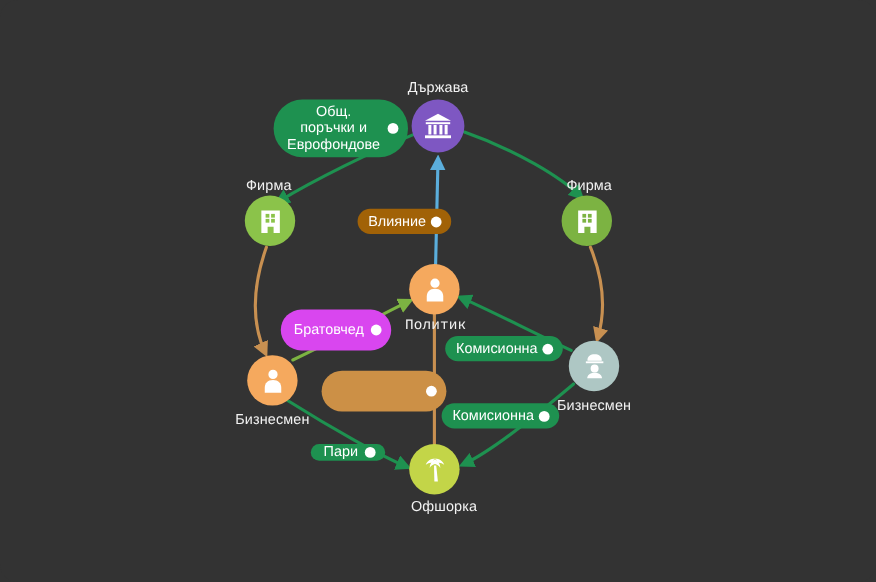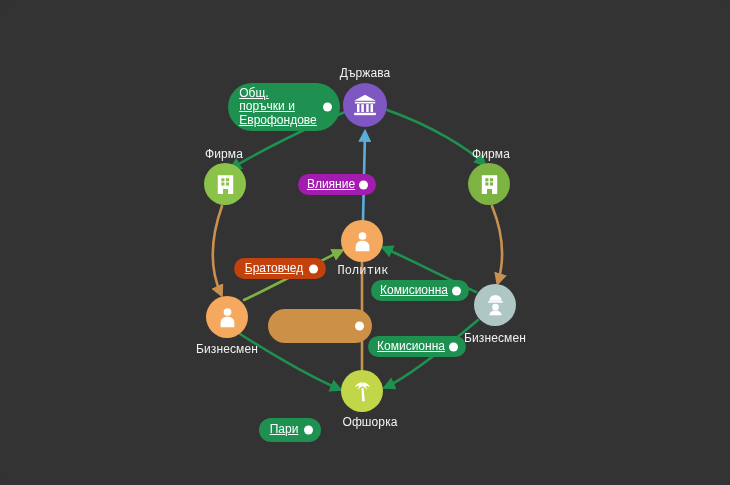--- a/index.html
+++ b/index.html
@@ -44,23 +44,23 @@
   }
   .pill {
     position: absolute;
     border-radius: 999px;
     color: #ffffff;
     font-size: 12px;
     line-height: 13.5px;
     display: flex;
     align-items: center;
     justify-content: center;
+    text-align: center;
     box-sizing: border-box;
     padding: 4px 22px 4px 10px;
-    text-decoration: underline;
   }
   .pill .dot {
     position: absolute;
     right: 8px;
     top: 50%;
     transform: translateY(-50%);
     width: 9px;
     height: 9px;
     border-radius: 50%;
     background: #ffffff;
@@ -185,38 +185,38 @@
         <span style="position: absolute; left: 370px; transform: translateX(-50%);">Офшорка</span>
       </div>
     </div>
   <div id="labels-layer">
       <div class="pill" style="left: 228px; top: 83px; width: 112px; height: 48px; background: rgb(30, 145, 80);">
         <span class="pill-text">Общ.
 поръчки и
 Еврофондове</span>
         <span class="dot"></span>
       </div>
-      <div class="pill" style="left: 298px; top: 174px; width: 78px; height: 21px; background: #a21caf;">
+      <div class="pill" style="left: 298px; top: 174px; width: 78px; height: 21px; background: #a16207;">
         <span class="pill-text">Влияние</span>
         <span class="dot"></span>
       </div>
-      <div class="pill" style="left: 234px; top: 258px; width: 92px; height: 21px; background: #c2410c;">
+      <div class="pill" style="left: 234px; top: 258px; width: 92px; height: 34px; background: #d946ef;">
         <span class="pill-text">Братовчед</span>
         <span class="dot"></span>
       </div>
       <div class="pill" style="left: 371px; top: 280px; width: 98px; height: 21px; background: rgb(30, 145, 80);">
         <span class="pill-text">Комисионна</span>
         <span class="dot"></span>
       </div>
       <div class="pill" style="left: 268px; top: 309px; width: 104px; height: 34px; background: rgb(204, 144, 70);">
         <span class="dot"></span>
       </div>
       <div class="pill" style="left: 368px; top: 336px; width: 98px; height: 21px; background: rgb(30, 145, 80);">
         <span class="pill-text">Комисионна</span>
         <span class="dot"></span>
       </div>
-      <div class="pill" style="left: 259px; top: 370px; width: 62px; height: 24px; background: rgb(30, 145, 80); margin-top: 48px;">
+      <div class="pill" style="left: 259px; top: 370px; width: 62px; height: 14px; background: rgb(30, 145, 80);">
         <span class="pill-text">Пари</span>
         <span class="dot"></span>
       </div>
     </div>
 
 </div>
 
 </body></html>

